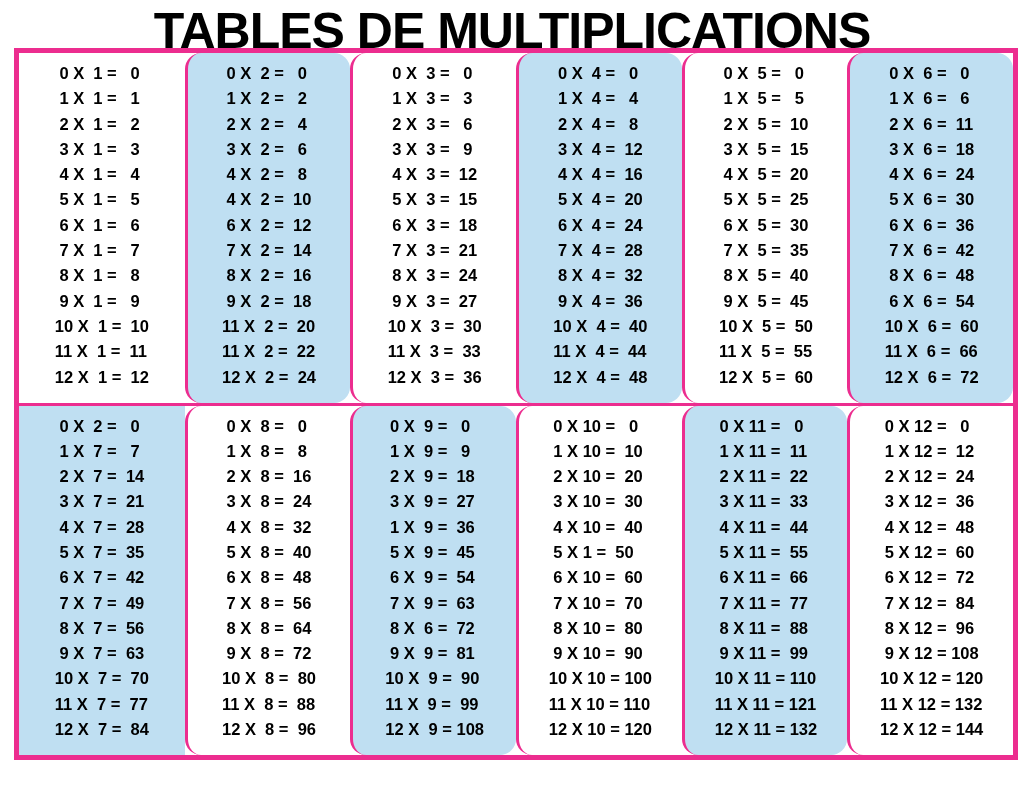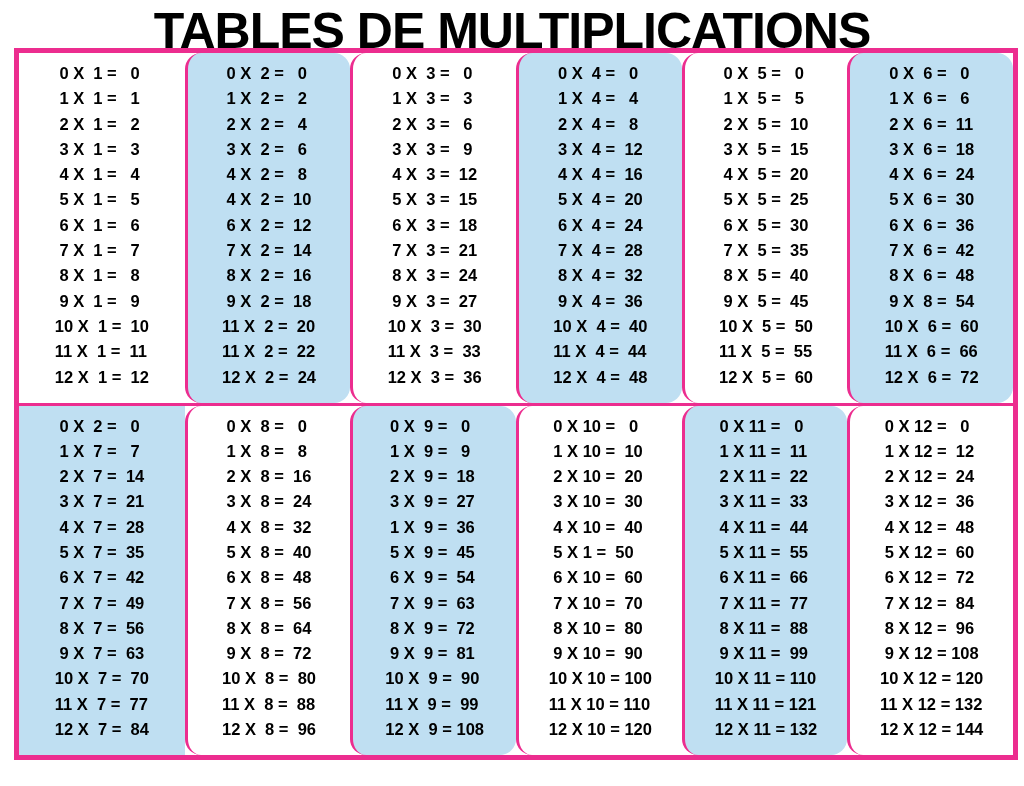--- a/index.html
+++ b/index.html
@@ -182,21 +182,21 @@
         <div class="lines">
           <div class="line"> 0 X  6 =   0</div>
           <div class="line"> 1 X  6 =   6</div>
           <div class="line"> 2 X  6 =  11</div>
           <div class="line"> 3 X  6 =  18</div>
           <div class="line"> 4 X  6 =  24</div>
           <div class="line"> 5 X  6 =  30</div>
           <div class="line"> 6 X  6 =  36</div>
           <div class="line"> 7 X  6 =  42</div>
           <div class="line"> 8 X  6 =  48</div>
-          <div class="line"> 9 X  8 =  54</div>
+          <div class="line"> 6 X  6 =  54</div>
           <div class="line">10 X  6 =  60</div>
           <div class="line">11 X  6 =  66</div>
           <div class="line">12 X  6 =  72</div>
         </div>
       </div>
     </div>
 
     <div class="grid-row bottom">
       <div class="col blue">
         <div class="lines">
@@ -237,21 +237,21 @@
       <div class="col blue">
         <div class="lines">
           <div class="line"> 0 X  9 =   0</div>
           <div class="line"> 1 X  9 =   9</div>
           <div class="line"> 2 X  9 =  18</div>
           <div class="line"> 3 X  9 =  27</div>
           <div class="line"> 1 X  9 =  36</div>
           <div class="line"> 5 X  9 =  45</div>
           <div class="line"> 6 X  9 =  54</div>
           <div class="line"> 7 X  9 =  63</div>
-          <div class="line"> 8 X  9 =  72</div>
+          <div class="line"> 8 X  6 =  72</div>
           <div class="line"> 9 X  9 =  81</div>
           <div class="line">10 X  9 =  90</div>
           <div class="line">11 X  9 =  99</div>
           <div class="line">12 X  9 = 108</div>
         </div>
       </div>
 
       <div class="col white">
         <div class="lines">
           <div class="line"> 0 X 10 =   0</div>

